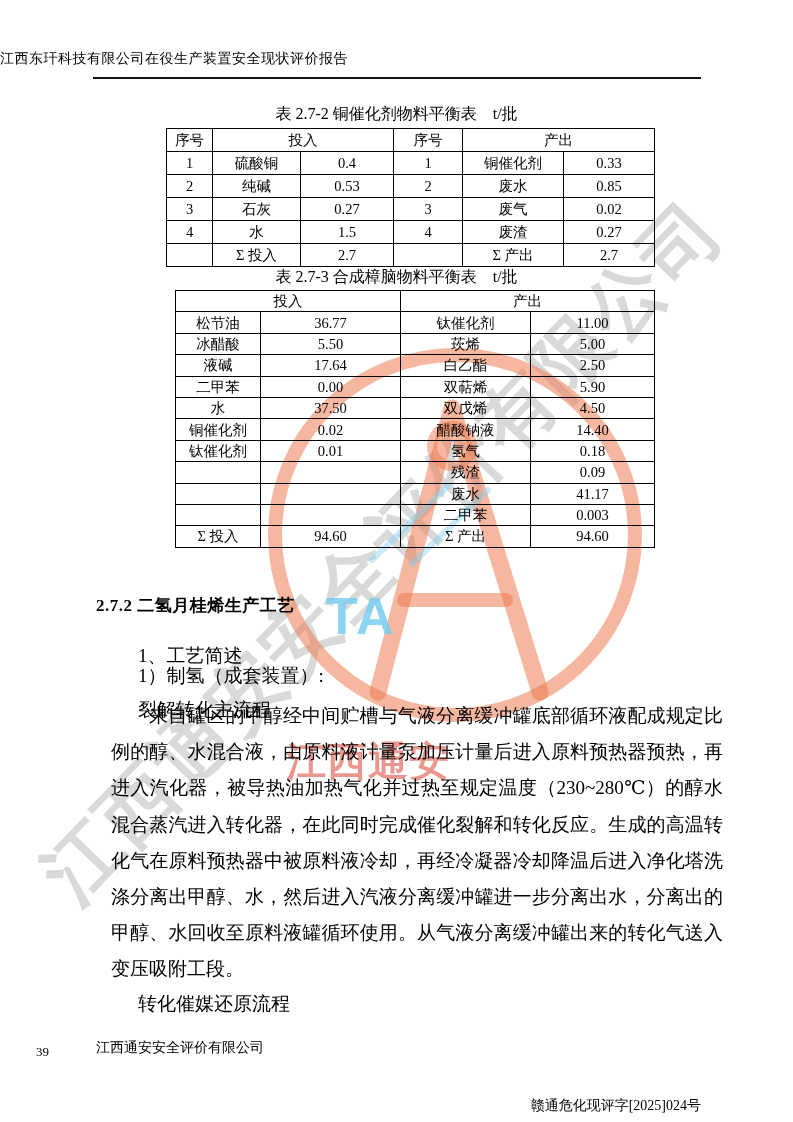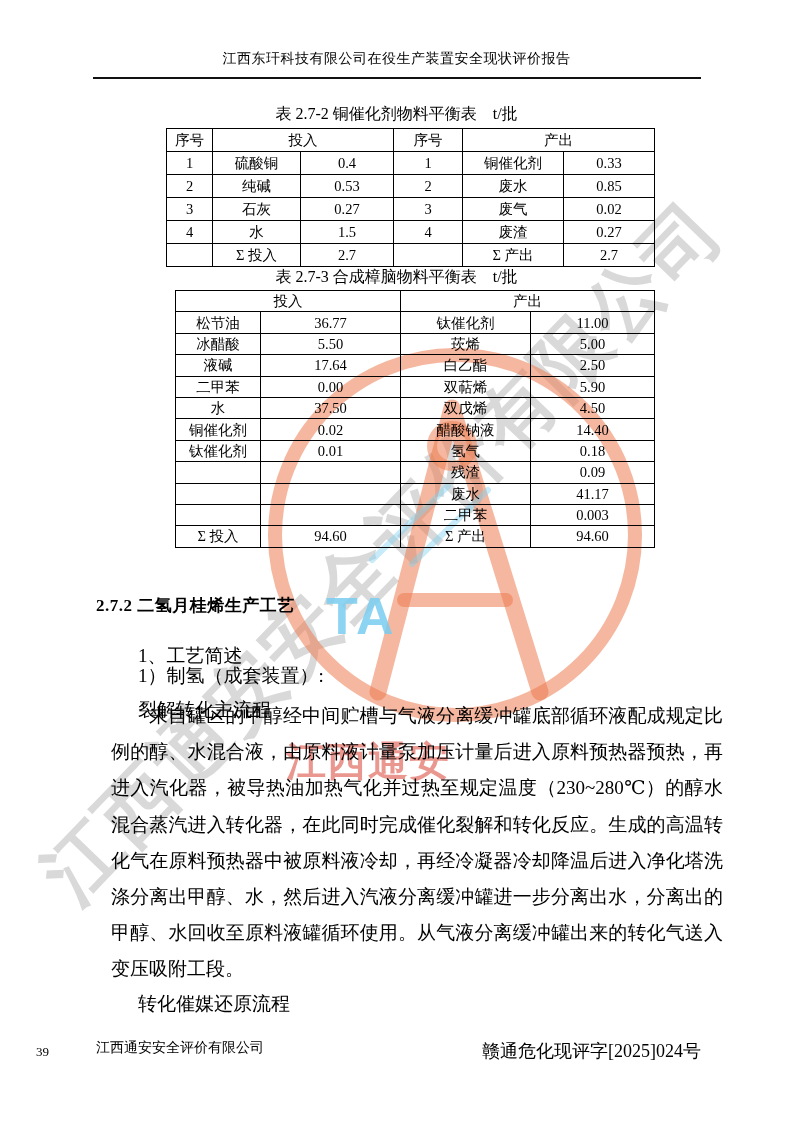--- a/index.html
+++ b/index.html
@@ -23,21 +23,21 @@
     color:rgba(214,48,32,0.50);letter-spacing:1px;
   }
   .wm-ta{
     position:absolute;left:326px;top:586px;
     font-size:52px;font-weight:bold;
     font-family:"Liberation Sans","DejaVu Sans",sans-serif;
     color:rgba(120,205,238,0.85);letter-spacing:2px;
   }
   
   .content{position:absolute;inset:0;z-index:1;}
-  .header-title{position:absolute;top:50px;left:0;right:0;text-align:center;font-size:14px;letter-spacing:0.5px;}
+  .header-title{position:absolute;top:50px;left:0;right:0;font-size:14px;letter-spacing:0.5px;}
   .header-rule{position:absolute;top:77px;left:93px;width:608px;border-top:2px solid #111;}
   .tbl-title{position:absolute;left:0;right:0;text-align:center;font-size:16px;}
   #t1-title{top:104px;}
   #t2-title{top:267px;}
   table{border-collapse:collapse;background:transparent;position:absolute;table-layout:fixed;}
   td{border:1px solid #000;text-align:center;vertical-align:middle;padding:0;font-size:14.5px;overflow:hidden;white-space:nowrap;}
   #table1{top:128px;left:166px;width:488px;}
   #table1 td{height:22px;line-height:22px;}
   #table2{top:290px;left:175px;width:479px;}
   #table2 td{height:20.4px;line-height:20px;}
@@ -47,21 +47,21 @@
   #item2{top:663px;}
   #item3{top:697px;}
   #item4{top:991px;}
   .body-par{
     position:absolute;top:682px;left:95px;width:612px;
     font-size:19px;line-height:36.2px;text-align:justify;text-indent:2em;
     margin:16px;text-justify:inter-character;
   }
   .footer-company{position:absolute;top:1039px;left:96px;font-size:14px;}
   .footer-page{position:absolute;top:1044px;left:0;right:0;text-align:left;font-size:13px;margin-left:36px;}
-  .footer-doc{position:absolute;top:1039px;right:92px;font-size:18px;}
+  .footer-doc{position:absolute;top:1097px;right:92px;font-size:14px;}
 </style>
 </head>
 <body>
 
 <div class="page">
 
   <div class="wm-layer">
     <div class="wm-diag">江西通安安全评价有限公司</div>
     <svg width="793" height="1122" viewBox="0 0 793 1122" style="position:absolute;left:0;top:0;">
       <circle cx="455" cy="535" r="180" fill="none" stroke="rgba(236,124,80,0.55)" stroke-width="14"></circle>

